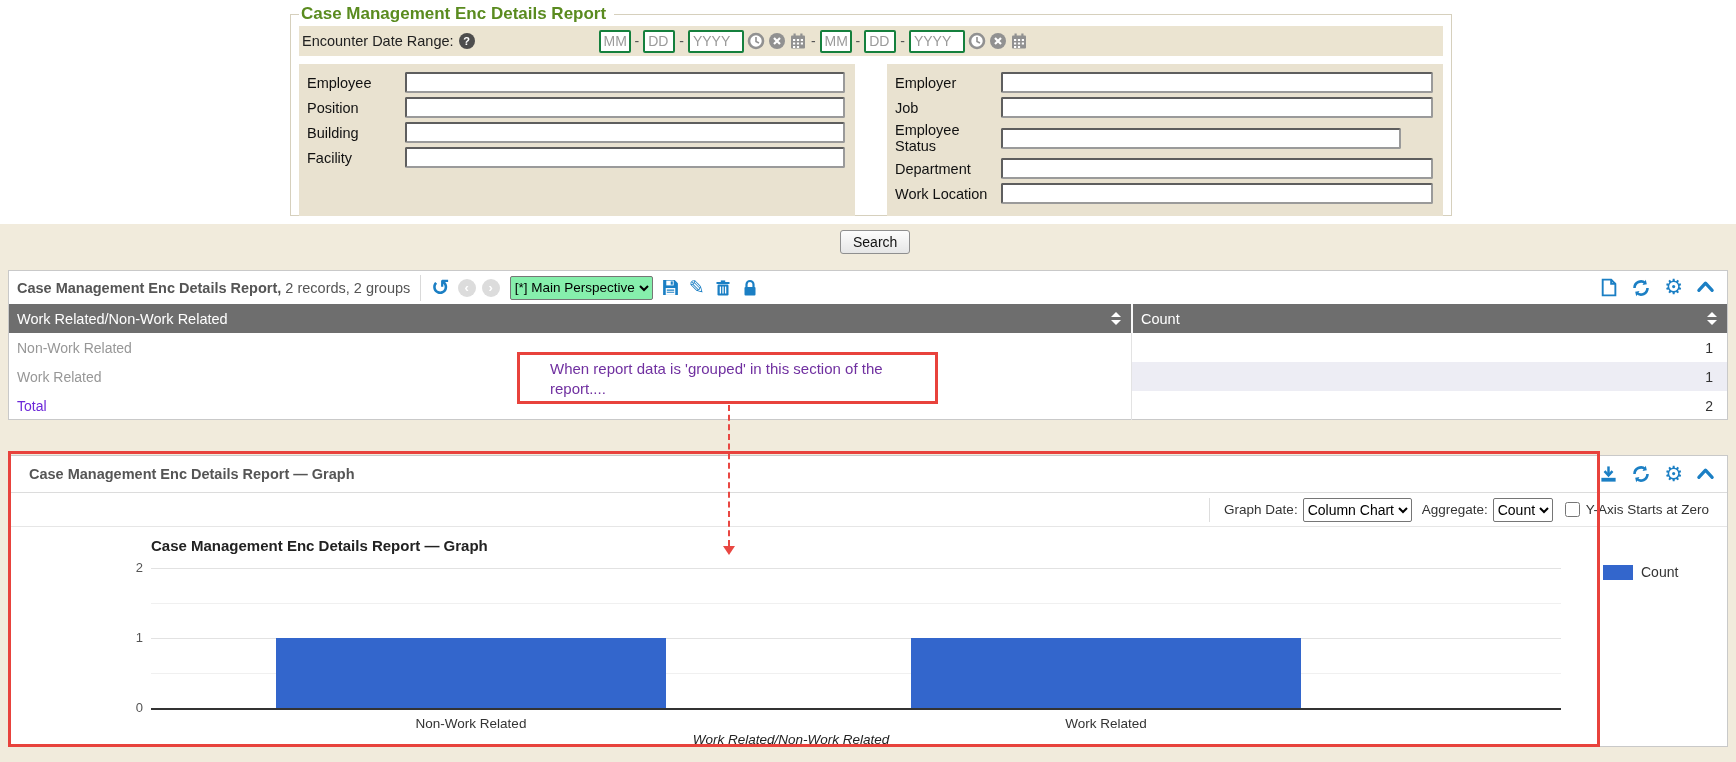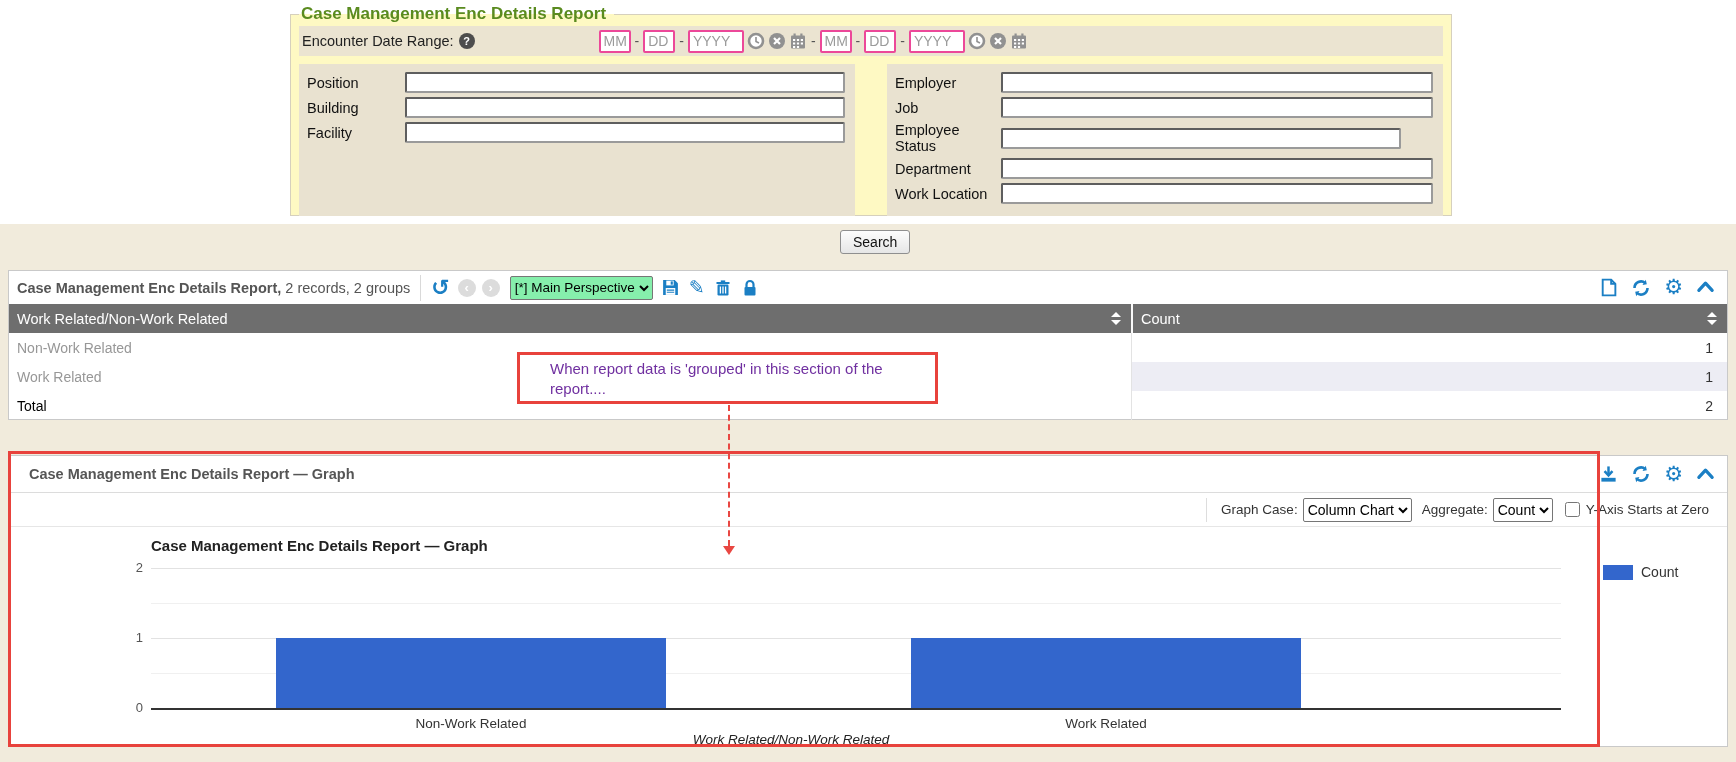--- a/index.html
+++ b/index.html
@@ -8,33 +8,33 @@
     position:relative; overflow:hidden;
     background:#f1ebdc;
     font-family:"Liberation Sans", sans-serif;
     color:#333;
   }
   .white-band { position:absolute; left:0; top:0; width:1736px; height:224px; background:#ffffff; }
 
   
   fieldset.search-form {
     position:absolute; left:290px; top:4px; width:1162px; height:212px;
-    background:#fef9c3; border:1px solid #d6d0bd; padding:2px 8px 8px 8px;
+    background:#ffffff; border:1px solid #d6d0bd; padding:2px 8px 8px 8px;
   }
   fieldset.search-form legend {
     color:#5a8b1f; font-weight:bold; font-size:17px; padding:0 8px 0 2px; margin-left:0px;
   }
   .date-row { display:flex; align-items:center; height:30px; background:#ebe4d1; padding:0 3px; }
   .date-row .drlabel { font-size:14.5px; color:#222; }
   .help-badge { display:inline-flex; align-items:center; justify-content:center;
     width:16px; height:16px; border-radius:50%; background:#4d4d4d; color:#fff;
     font-size:11px; font-weight:bold; margin-left:5px; }
   .date-group { display:flex; align-items:center; gap:3px; margin-left:124px; }
   .date-group .dash { color:#555; font-size:14px; padding:0 1px; }
-  input.dt { height:23px; border:2px solid #ec4899; border-radius:2px; background:#fff;
+  input.dt { height:23px; border:2px solid #15803d; border-radius:2px; background:#fff;
     font-size:14px; color:#333; padding:0 3px; font-family:"Liberation Sans",sans-serif; }
   input.dt::placeholder { color:#9a9a9a; }
   input.dt.mm { width:32px; } input.dt.dd { width:32px; } input.dt.yy { width:56px; }
   .dicon { display:inline-flex; width:18px; height:18px; }
   .fields-wrap { display:flex; gap:32px; margin-top:8px; }
   .fields-panel { background:#e9e2d0; padding:8px 10px 8px 8px; }
   .fields-panel.left { width:556px; }
   .fields-panel.right { width:556px; }
   .frow { display:flex; align-items:center; margin-bottom:4px; }
   .frow .flabel { font-size:14.5px; color:#111; flex:0 0 98px; line-height:16px; }
@@ -74,21 +74,21 @@
   .gh-cell.c1 { width:1122px; }
   .gh-cell.c2 { flex:1; border-left:2px solid #fafafa; }
   .sort-arrows { margin-left:auto; display:flex; flex-direction:column; gap:3px; cursor:pointer; }
   .sort-arrows .up { width:0; height:0; border-left:5px solid transparent; border-right:5px solid transparent; border-bottom:5px solid #fff; }
   .sort-arrows .dn { width:0; height:0; border-left:5px solid transparent; border-right:5px solid transparent; border-top:5px solid #fff; }
   .grid-row { display:flex; height:29px; font-size:14px; }
   .gr-c1 { width:1122px; display:flex; align-items:center; padding-left:8px; color:#979797; }
   .gr-c2 { flex:1; display:flex; align-items:center; justify-content:flex-end; padding-right:14px;
     color:#333; border-left:1px solid #e3e3e3; }
   .grid-row.striped .gr-c2 { background:#ededf4; }
-  .grid-row.total .gr-c1 { color:#000000; }
+  .grid-row.total .gr-c1 { color:#6d28d9; }
 
   
   .note-box { position:absolute; left:517px; top:352px; width:421px; height:52px; z-index:7;
     background:#fff; border:3px solid #e8423c; padding:4px 10px 4px 30px;
     color:#7030a0; font-size:15px; line-height:20px; }
   .note-arrow { position:absolute; left:728px; top:405px; height:141px; width:0;
     border-left:2px dashed #e94742; z-index:7; }
   .note-arrow-head { position:absolute; left:723px; top:546px; width:0; height:0; z-index:7;
     border-left:6px solid transparent; border-right:6px solid transparent; border-top:9px solid #e94742; }
 
@@ -204,20 +204,24 @@
               <rect x="7.9" y="14" width="2.2" height="2"></rect>
             </g>
           </svg>
       </span>
     </span>
   </div>
 
   <div class="fields-wrap">
     <div class="fields-panel left">
       <div class="frow">
+          <span class="flabel">Employee</span>
+          <input class="fin" style="">
+        </div>
+      <div class="frow">
           <span class="flabel">Position</span>
           <input class="fin" style="">
         </div>
       <div class="frow">
           <span class="flabel">Building</span>
           <input class="fin" style="">
         </div>
       <div class="frow">
           <span class="flabel">Facility</span>
           <input class="fin" style="">
@@ -375,21 +379,21 @@
       <span class="icon-btn">
         <svg viewBox="0 0 20 20" width="19" height="19">
             <polyline points="3,13 10,5.5 17,13" fill="none" stroke="#1b7fc4" stroke-width="3.4" stroke-linecap="round" stroke-linejoin="round"></polyline>
           </svg>
       </span>
     </span>
   </div>
 
   <div class="g-toolbar">
     <span class="ctl-group">
-      <span>Graph Case:</span>
+      <span>Graph Date:</span>
       <select><option>Column Chart</option></select>
       <span>Aggregate:</span>
       <select><option>Count</option></select>
       <input type="checkbox" style="">
       <span>Y-Axis Starts at Zero</span>
     </span>
   </div>
 
   <div class="chart-area">
     <div class="chart-title">Case Management Enc Details Report — Graph</div>

